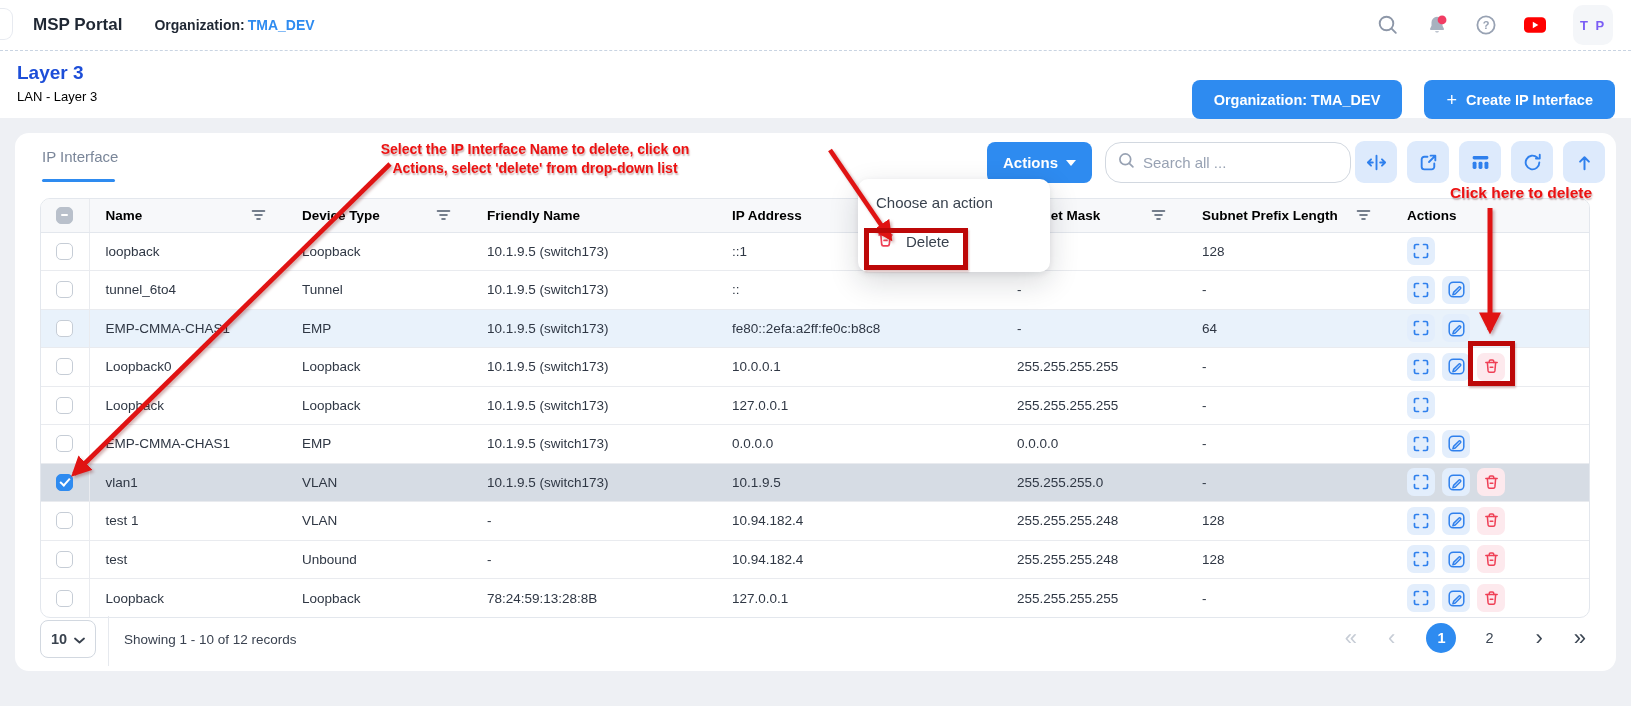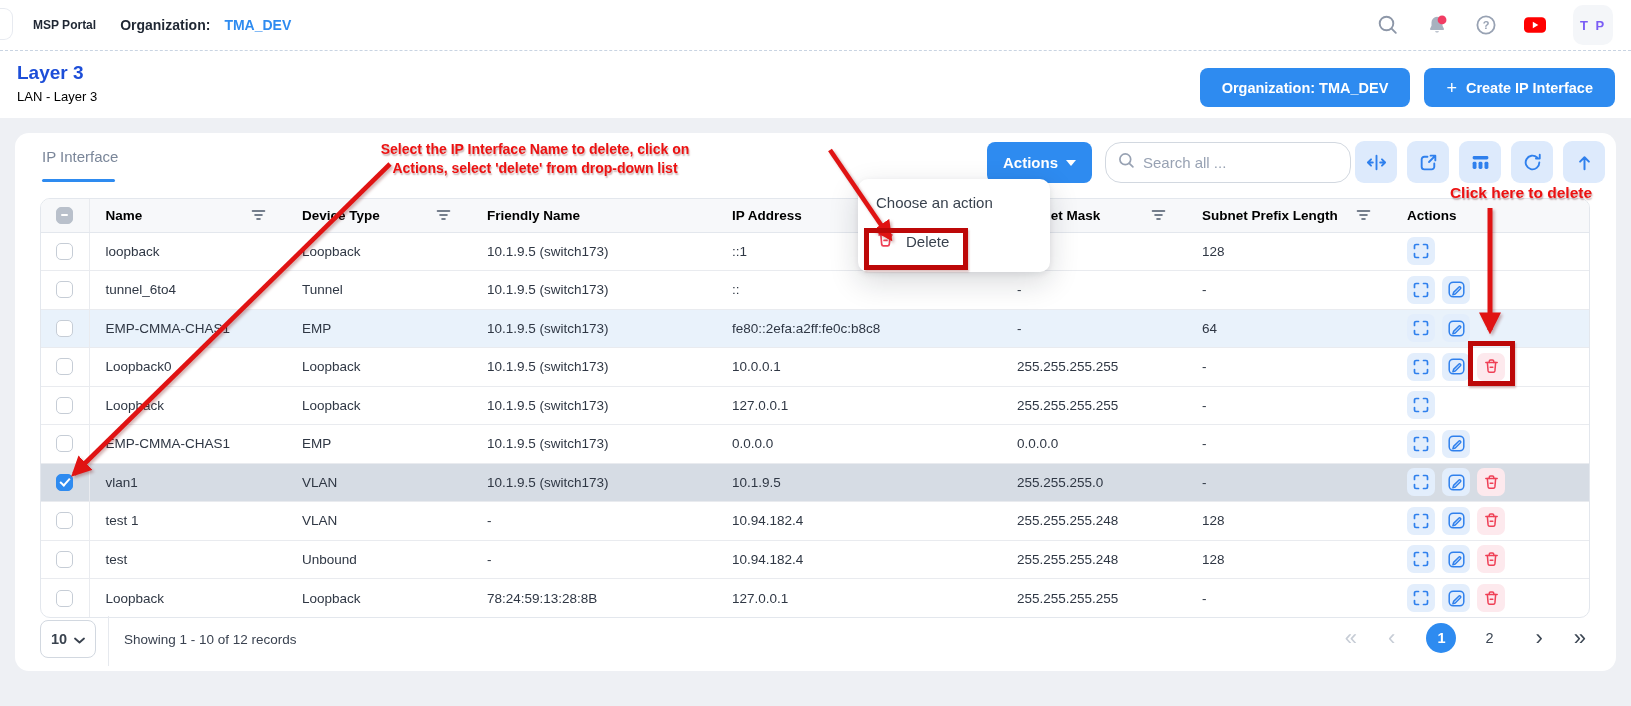--- a/index.html
+++ b/index.html
@@ -3,32 +3,32 @@
 <meta charset="utf-8">
 <style>
   * { margin:0; padding:0; box-sizing:border-box; }
   html,body { width:1631px; height:706px; overflow:hidden; }
   body { font-family:"Liberation Sans", sans-serif; background:#eef0f4; position:relative; color:#2f3744; }
   button { font-family:inherit; cursor:pointer; }
 
   
   .topbar { position:absolute; top:0; left:0; width:100%; height:50px; background:#fff; display:flex; align-items:center; }
   .sidebar-sliver { position:absolute; left:0; top:8px; width:13px; height:32px; background:#fff; border:1px solid #e7eaf0; border-left:none; border-radius:0 9px 9px 0; }
-  .brand { margin-left:33px; font-size:12px; font-weight:700; color:#1f2733; }
-  .org-wrap { margin-left:24px; font-size:14px; font-weight:700; color:#1f2733; display:flex; gap:14px; }
+  .brand { margin-left:33px; font-size:17px; font-weight:700; color:#1f2733; }
+  .org-wrap { margin-left:32px; font-size:14px; font-weight:700; color:#1f2733; display:flex; gap:3px; }
   .org-value { color:#2e8bf0; }
   .topbar-right { margin-left:auto; display:flex; align-items:center; gap:27px; padding-right:18px; }
   .tb-icon { width:22px; height:22px; display:flex; align-items:center; justify-content:center; }
   .avatar { width:40px; height:40px; border-radius:10px; background:#f4f6f9; display:flex; align-items:center; justify-content:center; font-size:13px; font-weight:700; color:#7a5cf5; letter-spacing:2px; }
 
   
   .page-header { position:absolute; top:50px; left:0; width:100%; height:68px; background:#fff; border-top:1px dashed #c9d4e2; padding:11px 16px 0 17px; display:flex; }
   .page-title { font-size:19px; font-weight:700; color:#1d4ed8; }
   .breadcrumb { font-size:13px; color:#000000; margin-top:5px; }
-  .hdr-buttons { margin-left:auto; display:flex; gap:14px; align-items:flex-start; margin-top:6px; }
+  .hdr-buttons { margin-left:auto; display:flex; gap:22px; align-items:flex-start; margin-top:18px; }
   .btn-blue { background:#2e8bf0; color:#fff; border:none; border-radius:8px; font-size:14.5px; font-weight:700; height:39px; padding:0 22px; display:flex; align-items:center; gap:9px; }
   .plus-glyph { font-size:18px; font-weight:400; line-height:1; }
 
   
   .card { position:absolute; left:15px; top:133px; width:1601px; height:538px; background:#fff; border-radius:14px; }
   .tab-label { position:absolute; left:27px; top:15px; font-size:15px; color:#7a8699; }
   .tab-underline { position:absolute; left:27px; top:46px; width:73px; height:3px; background:#2e8bf0; border-radius:2px; }
 
   .actions-btn { position:absolute; left:972px; top:9px; width:105px; height:41px; background:#2e8bf0; border:none; border-radius:8px; color:#fff; font-size:15px; font-weight:700; display:flex; align-items:center; justify-content:center; gap:8px; }
   .caret-down { width:0; height:0; border-left:5px solid transparent; border-right:5px solid transparent; border-top:6px solid #fff; }

